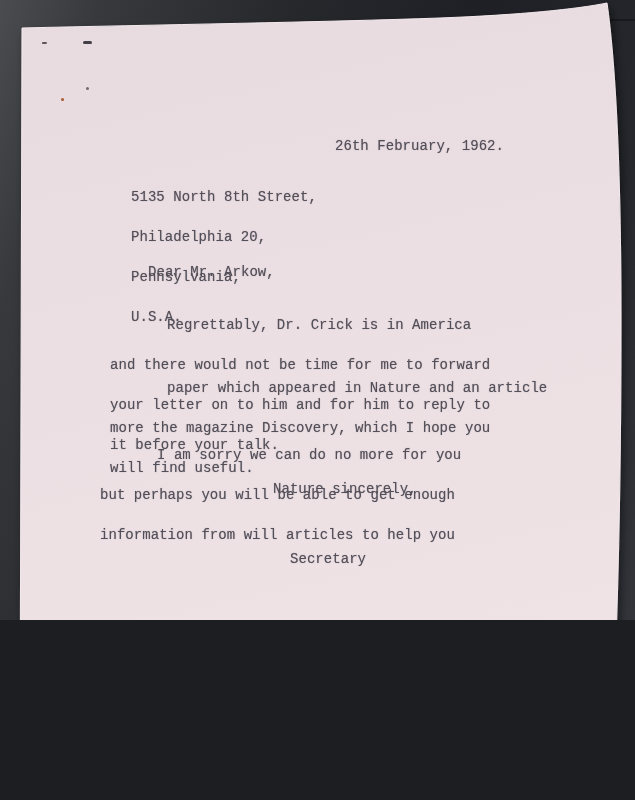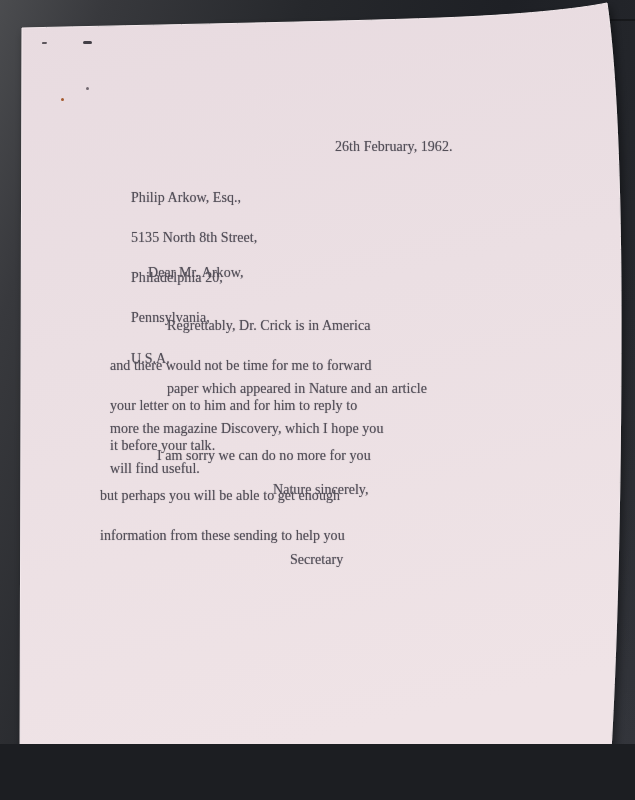--- a/index.html
+++ b/index.html
@@ -3,26 +3,26 @@
 <meta charset="utf-8">
 <style>
   html, body {
     margin: 0;
     padding: 0;
     background: #1c1e22;
   }
   .stage {
     position: relative;
     width: 635px;
-    height: 744px;
+    height: 620px;
     overflow: hidden;
     background:
       radial-gradient(circle at 95% 110%, rgba(80,82,92,0.25), transparent 55%),
       linear-gradient(108deg, #4b4c4f 0%, #38393d 12%, #26282c 35%, #1e2025 58%, #25272c 80%, #2b2d32 100%);
-    font-family: Liberation Serif, serif;
+    font-family: Liberation Mono, monospace;
   }
   .paper-svg {
     position: absolute;
     left: 0;
     top: 0;
   }
   .letter-layer {
     position: absolute;
     inset: 0;
   }
@@ -89,21 +89,20 @@
   <span class="speck speck-dash-1"></span>
   <span class="speck speck-dash-2"></span>
   <span class="speck speck-dot"></span>
   <span class="speck speck-rust"></span>
 
   <div class="letter-layer">
 
     <div class="txt date-block">26th February, 1962.</div>
 
     <div class="txt address-block">
-      <div class="line">Philip Arkow, Esq.,</div>
       <div class="line">5135 North 8th Street,</div>
       <div class="line">Philadelphia 20,</div>
       <div class="line">Pennsylvania,</div>
       <div class="line">U.S.A.</div>
     </div>
 
     <div class="txt salutation-block">Dear Mr. Arkow,</div>
 
     <div class="txt para para-1">
       <div class="line">Regrettably, Dr. Crick is in America</div>
@@ -114,21 +113,21 @@
 
     <div class="txt para para-2">
       <div class="line">paper which appeared in Nature and an article</div>
       <div class="line">more the magazine Discovery, which I hope you</div>
       <div class="line">will find useful.</div>
     </div>
 
     <div class="txt para para-3">
       <div class="line">I am sorry we can do no more for you</div>
       <div class="line">but perhaps you will be able to get enough</div>
-      <div class="line">information from these sending to help you</div>
+      <div class="line">information from will articles to help you</div>
     </div>
 
     <div class="txt closing-block">Nature sincerely,</div>
 
     <div class="txt signature-block">Secretary</div>
 
   </div>
 </div>
 
 </body></html>

